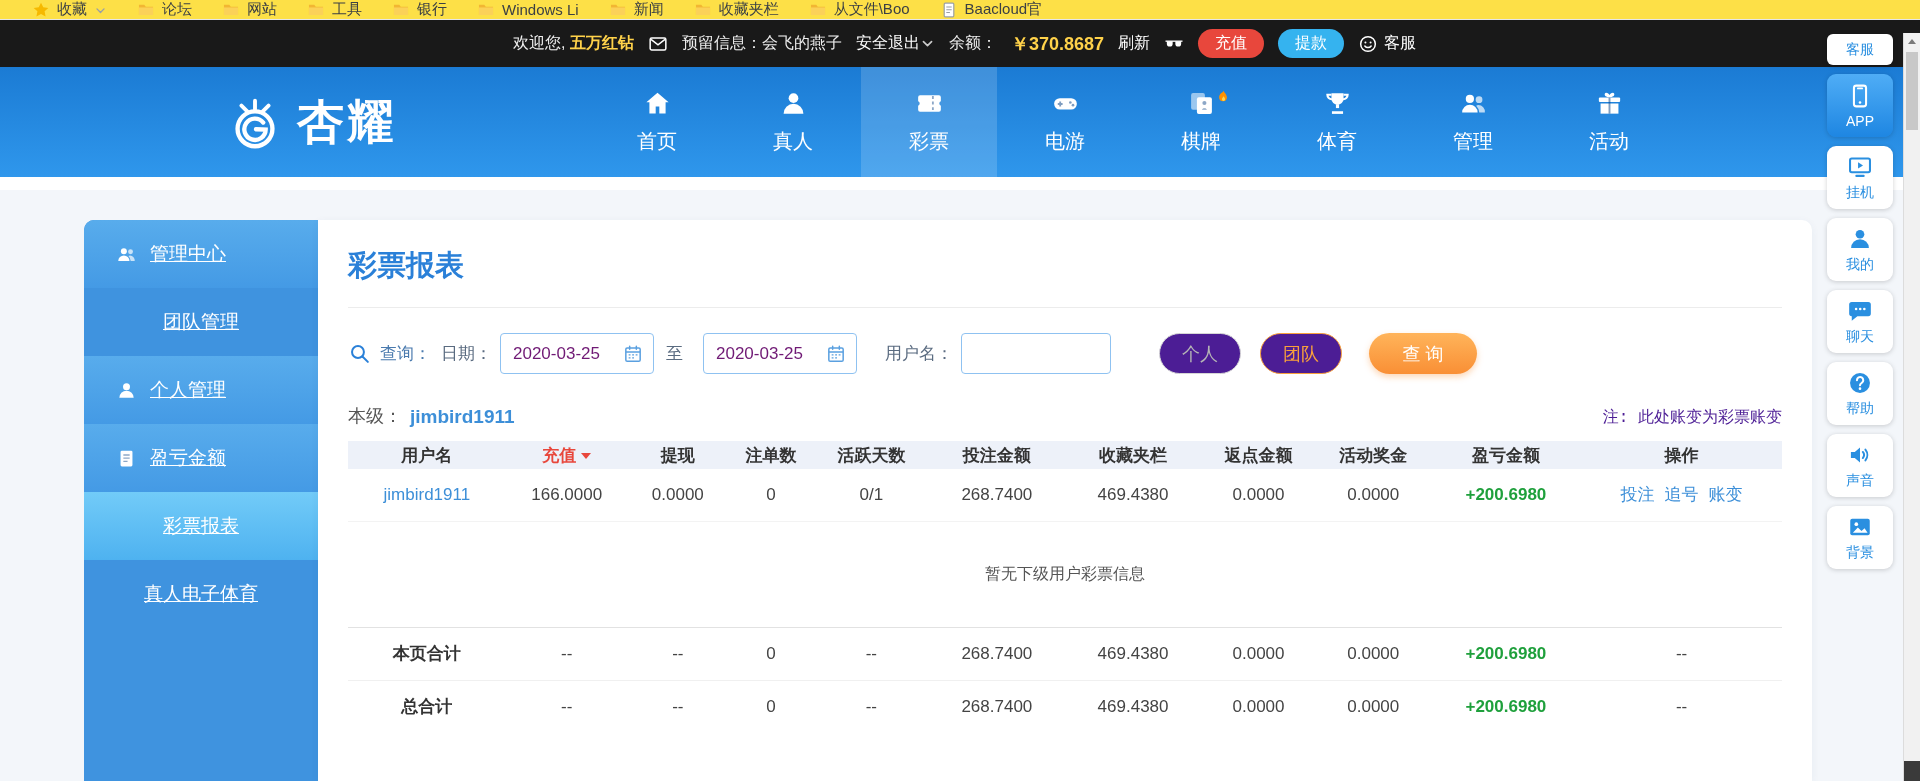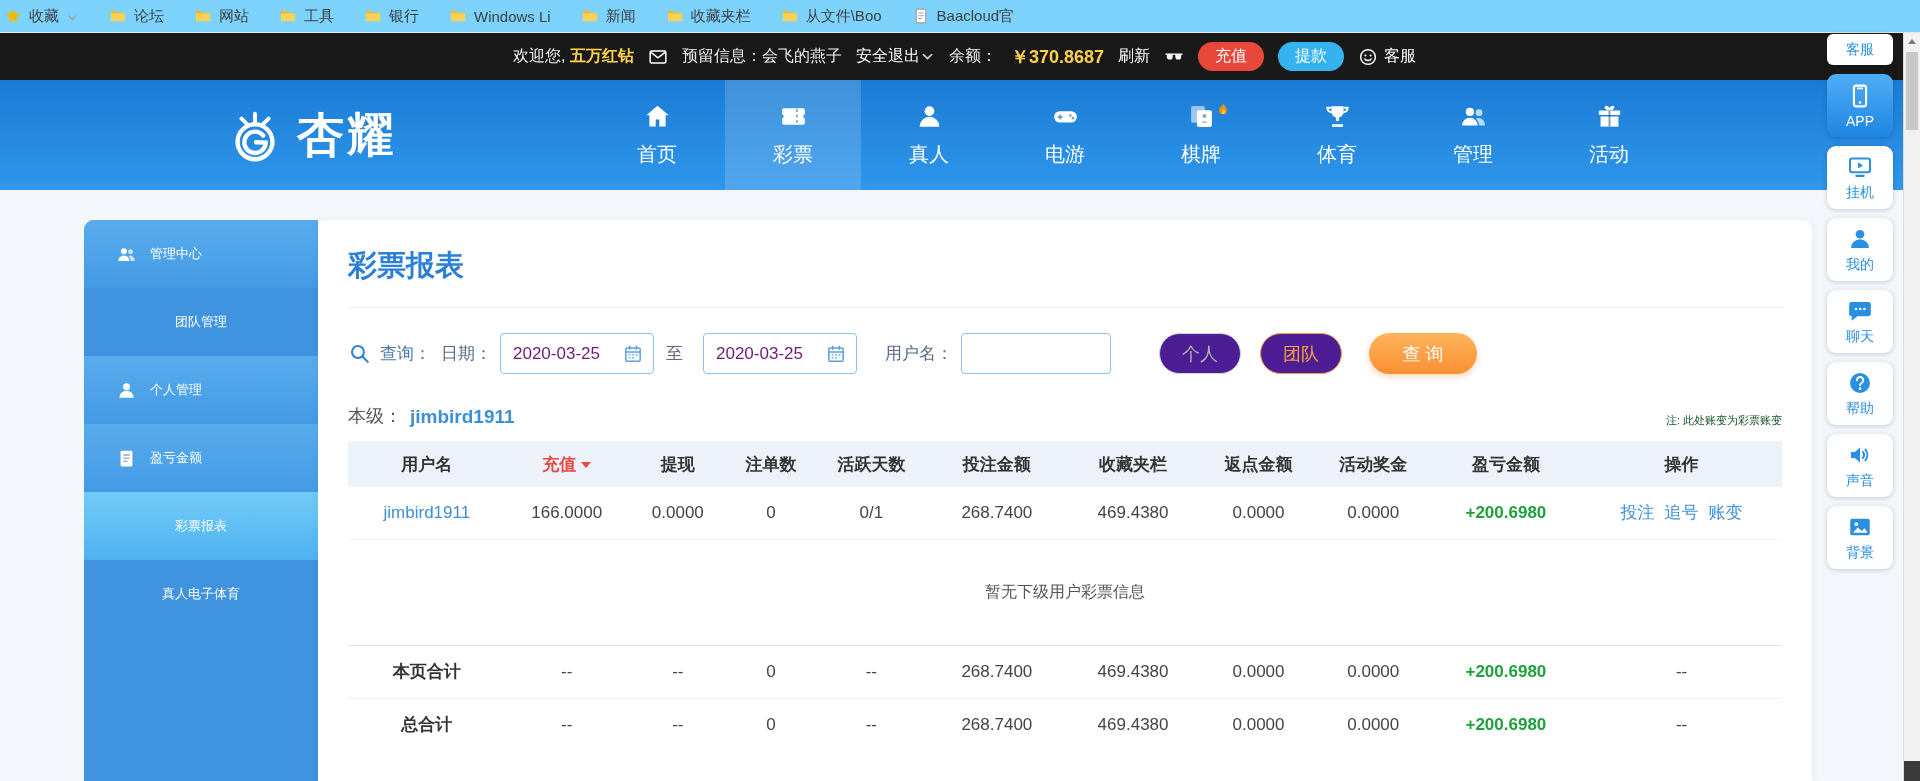--- a/index.html
+++ b/index.html
@@ -1,21 +1,21 @@
 <!DOCTYPE html>
 <html style="--nav-gradient-top: #1b7bd4; --nav-gradient-bottom: #2f97ec; --sidebar-parent: #58acec; --sidebar-child: #3f93df; --sidebar-active: #72cbf8; --accent-blue: #2a80d8; --link-blue: #3d8fd8; --deposit-red: #e8473c; --withdraw-blue: #35b3ef; --query-orange: #f98f35; --team-orange: #f9a03c; --profit-green: #1fa03c; --gold: #ffd24a; --sorted-red: #e8473c;"><head>
 <meta charset="utf-8">
 <style>
   * { margin:0; padding:0; box-sizing:border-box; }
   html,body { width:1920px; height:781px; }
   body { font-family:"Liberation Sans","DejaVu Sans",sans-serif; background:#fff; overflow:hidden; position:relative; }
   .icon svg, .bm-icon svg, .nav-icon svg, .sb-icon svg, .fb-icon svg, .tb-icon svg, .brand-logo svg { display:block; width:100%; height:100%; }
 
   
-  .bookmarks-bar { height:33px; background:#7dd3fc; border-bottom:1px solid #e6e6e6; display:flex; align-items:center; gap:30px; padding:0 4px; }
+  .bookmarks-bar { height:20px; background:#fde047; border-bottom:1px solid #e6e6e6; display:flex; align-items:center; gap:30px; padding:0 32px; }
   .bm-item { display:flex; align-items:center; gap:7px; font-size:15px; color:#3b3f44; cursor:pointer; white-space:nowrap; }
   .bm-icon { width:18px; height:18px; }
   .bm-caret { width:13px; height:13px; color:#9aa0a6; }
 
   
   .topbar { height:47px; background:#191919; display:flex; align-items:center; justify-content:center; padding:0 215px 0 224px; color:#eee; font-size:16px; }
   .tb-left, .tb-right { display:flex; align-items:center; gap:14px; }
   .gold { color:var(--gold,#ffd24a); font-weight:bold; }
   .balance-amt { font-size:18px; }
   .tb-icon { width:20px; height:20px; color:#fff; cursor:pointer; }
@@ -34,21 +34,21 @@
   .nav-items { display:flex; margin-left:192px; height:100%; }
   .nav-item { width:136px; height:100%; display:flex; flex-direction:column; align-items:center; justify-content:center; gap:10px; color:#fff; cursor:pointer; position:relative; }
   .nav-item.active { background:rgba(255,255,255,.16); }
   .nav-icon { width:29px; height:29px; }
   .nav-label { font-size:20px; }
   .flame { position:absolute; top:22px; left:50%; margin-left:13px; width:19px; height:19px; }
 
   
   .page { position:absolute; top:190px; left:0; right:0; bottom:0; background:#f3f6fa; }
   .sidebar { position:absolute; left:84px; top:30px; bottom:0; width:234px; background:#3f93df; border-radius:10px 0 0 0; overflow:hidden; }
-  .sb-item { height:68px; display:flex; align-items:center; color:#fff; font-size:13px; cursor:pointer; }
+  .sb-item { height:68px; display:flex; align-items:center; color:#fff; font-size:19px; cursor:pointer;text-decoration:underline; }
   .sb-item.parent { padding-left:32px; gap:13px; background:linear-gradient(180deg,var(--sidebar-parent,#58acec),#449ae5); }
   .sb-item.child { justify-content:center; background:var(--sidebar-child,#3f93df); }
   .sb-item.child.active { background:linear-gradient(180deg,var(--sidebar-active,#72cbf8),#4eb2f0); }
   .sb-icon { width:21px; height:21px; color:#fff; }
 
   .panel { position:absolute; left:318px; right:108px; top:30px; bottom:0; background:#fff; border-radius:0 10px 0 0; padding:0 30px; overflow:hidden; box-shadow:0 2px 8px rgba(30,60,110,.06); }
   .page-title { margin-top:26px; font-size:29px; color:var(--accent-blue,#2a80d8); font-weight:bold; }
   .divider { border-bottom:1px solid #ececec; margin-top:21px; }
 
   .search-row { display:flex; align-items:center; margin-top:25px; font-size:17px; color:#5a6b80; }
@@ -59,24 +59,24 @@
   .to { margin:0 12px; }
   .user-lbl { margin-left:28px; margin-right:8px; }
   .text-input { width:150px; height:41px; border:1px solid #8fc2f1; border-radius:4px; font-size:17px; padding:0 10px; color:#456; outline:none; font-family:inherit; }
   .round-btn { height:41px; border-radius:21px; font-size:18px; cursor:pointer; font-family:inherit; background:#4c1d95; }
   .ghost { width:82px; border:1px solid #d6d6d6; color:#b5b5b5; margin-left:48px; }
   .team { width:82px; border:1px solid var(--team-orange,#f9a03c); color:var(--team-orange,#f9a03c); margin-left:19px; }
   .query { width:108px; border:none; background:linear-gradient(180deg,#ffb45a,var(--query-orange,#f98f35)); color:#fff; margin-left:27px; box-shadow:0 3px 6px rgba(249,144,53,.35); }
 
   .level-row { display:flex; align-items:flex-end; margin-top:30px; font-size:18px; color:#555; }
   .level-user { color:var(--link-blue,#3d8fd8); font-weight:bold; font-size:19px; margin-left:8px; cursor:pointer; text-decoration:none; }
-  .note { margin-left:auto; color:#14532d; font-size:11px; }
+  .note { margin-left:auto; color:#4c1d95; font-size:16px;font-family:Liberation Mono, monospace; }
 
   .report-table { width:100%; border-collapse:collapse; table-layout:fixed; margin-top:13px; }
-  .report-table th { background:#edf1f9; height:46px; font-size:17px; color:#333; text-align:center; font-weight:bold; }
+  .report-table th { background:#edf1f9; height:28px; font-size:17px; color:#333; text-align:center; font-weight:bold; }
   .report-table th:nth-child(1){width:11%} .report-table th:nth-child(2){width:8.5%}
   .report-table th:nth-child(3){width:7%}  .report-table th:nth-child(4){width:6%}
   .report-table th:nth-child(5){width:8%}  .report-table th:nth-child(6){width:9.5%}
   .report-table th:nth-child(7){width:9.5%}.report-table th:nth-child(8){width:8%}
   .report-table th:nth-child(9){width:8%}  .report-table th:nth-child(10){width:10.5%}
   .report-table th.sorted { color:var(--sorted-red,#e8473c); cursor:pointer; }
   .caret { display:inline-block; width:0; height:0; border-left:5px solid transparent; border-right:5px solid transparent; border-top:6px solid currentColor; margin-left:5px; vertical-align:middle; }
   .report-table td { text-align:center; font-size:17px; color:#444; }
   tr.data-row td { height:52px; border-bottom:1px solid #f3f3f3; }
   a.link { color:var(--link-blue,#3d8fd8); cursor:pointer; text-decoration:none; }
@@ -261,37 +261,37 @@
   </div>
   <div class="nav-items">
       <div class="nav-item">
         <span class="nav-icon">
           <svg viewBox="0 0 24 24">
             <path fill="currentColor" d="M12 3L2.8 11h2.5v9.2h5.2v-5.8h3v5.8h5.2V11h2.5z"></path>
           </svg>
         </span>
         <div class="nav-label">首页</div>
       </div>
+      <div class="nav-item">
+        <span class="nav-icon">
+          <svg viewBox="0 0 24 24">
+            <circle cx="12" cy="7.6" r="4" fill="currentColor"></circle>
+            <path fill="currentColor" d="M3.8 20.4a8.2 8.2 0 0 1 16.4 0z"></path>
+          </svg>
+        </span>
+        <div class="nav-label">真人</div>
+      </div>
       <div class="nav-item active">
         <span class="nav-icon">
           <svg viewBox="0 0 24 24">
             <path fill="currentColor" d="M21.4 10.2V6.8a1.6 1.6 0 0 0-1.6-1.6H4.2a1.6 1.6 0 0 0-1.6 1.6v3.4a1.9 1.9 0 0 1 0 3.6v3.4a1.6 1.6 0 0 0 1.6 1.6h15.6a1.6 1.6 0 0 0 1.6-1.6v-3.4a1.9 1.9 0 0 1 0-3.6z"></path>
             <path d="M14.8 5.8v12.4" stroke="rgba(0,60,130,.45)" stroke-width="1.5" stroke-dasharray="2.4 2.2" fill="none"></path>
           </svg>
         </span>
         <div class="nav-label">彩票</div>
-      </div>
-      <div class="nav-item">
-        <span class="nav-icon">
-          <svg viewBox="0 0 24 24">
-            <circle cx="12" cy="7.6" r="4" fill="currentColor"></circle>
-            <path fill="currentColor" d="M3.8 20.4a8.2 8.2 0 0 1 16.4 0z"></path>
-          </svg>
-        </span>
-        <div class="nav-label">真人</div>
       </div>
       <div class="nav-item">
         <span class="nav-icon">
           <svg viewBox="0 0 24 24">
             <rect x="2.6" y="7.6" width="18.8" height="9.4" rx="4.7" fill="currentColor"></rect>
             <path d="M7.6 10.4v4M5.6 12.4h4" stroke="rgba(0,60,130,.5)" stroke-width="1.5" fill="none"></path>
             <circle cx="16" cy="11.2" r="1.1" fill="rgba(0,60,130,.5)"></circle>
             <circle cx="18.2" cy="13.4" r="1.1" fill="rgba(0,60,130,.5)"></circle>
           </svg>
         </span>

